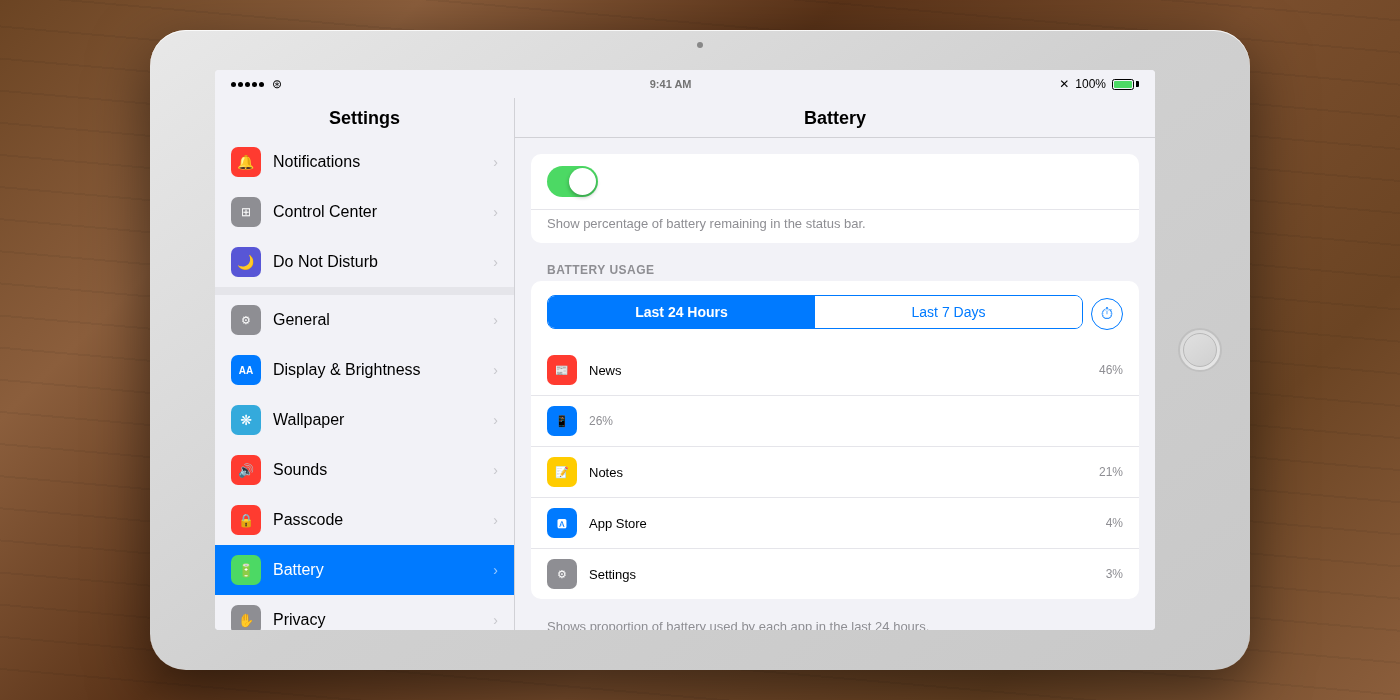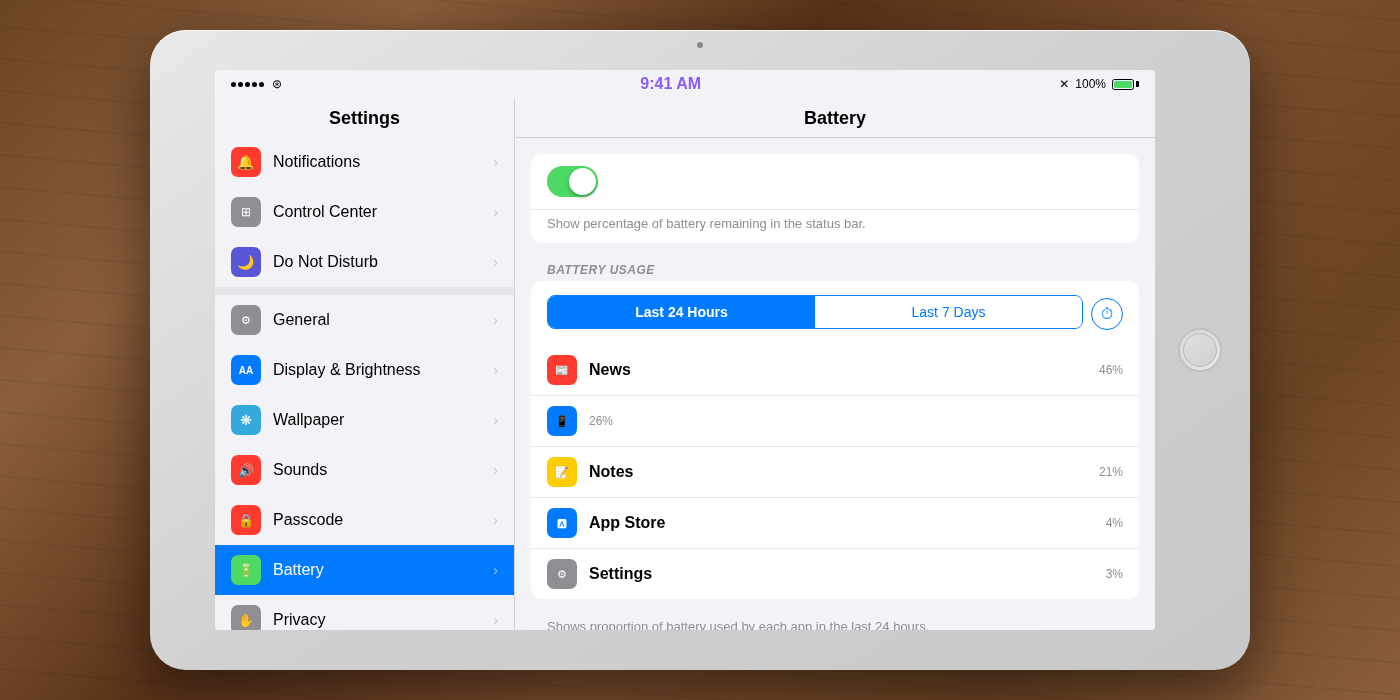--- a/index.html
+++ b/index.html
@@ -78,23 +78,23 @@
       width: 5px;
       height: 5px;
       background: #000;
       border-radius: 50%;
     }
     .wifi-icon {
       font-size: 12px;
       margin-left: 4px;
     }
     .status-center {
-      font-size: 16px;
+      font-size: 11px;
       font-weight: 600;
-      color: #8b5cf6;
+      color: #737373;
     }
     .status-right {
       display: flex;
       align-items: center;
       gap: 6px;
       font-size: 12px;
       color: #000;
     }
     .battery-icon {
       display: flex;
@@ -255,21 +255,20 @@
       right: 2px;
       box-shadow: 0 2px 4px rgba(0,0,0,0.3);
     }
     .section-label {
       font-size: 12px;
       font-weight: 600;
       color: #8e8e93;
       padding: 8px 16px 4px;
       letter-spacing: 0.5px;
       text-transform: uppercase;
-      font-style: italic;
     }
     .segment-control {
       display: flex;
       margin: 4px 0 8px;
       border: 1.5px solid #007aff;
       border-radius: 8px;
       overflow: hidden;
       background: #fff;
     }
     .segment-btn {
@@ -321,24 +320,23 @@
       width: 30px;
       height: 30px;
       border-radius: 7px;
       flex-shrink: 0;
       display: flex;
       align-items: center;
       justify-content: center;
       font-size: 14px;
     }
     .app-name {
-      font-size: 16px;
+      font-size: 13px;
       color: #000;
       flex: 1;
-      font-weight: bold;
     }
     .app-pct {
       font-size: 12px;
       color: #8e8e93;
     }
     .footer-desc {
       font-size: 13px;
       color: #8e8e93;
       padding: 8px 16px;
     }

